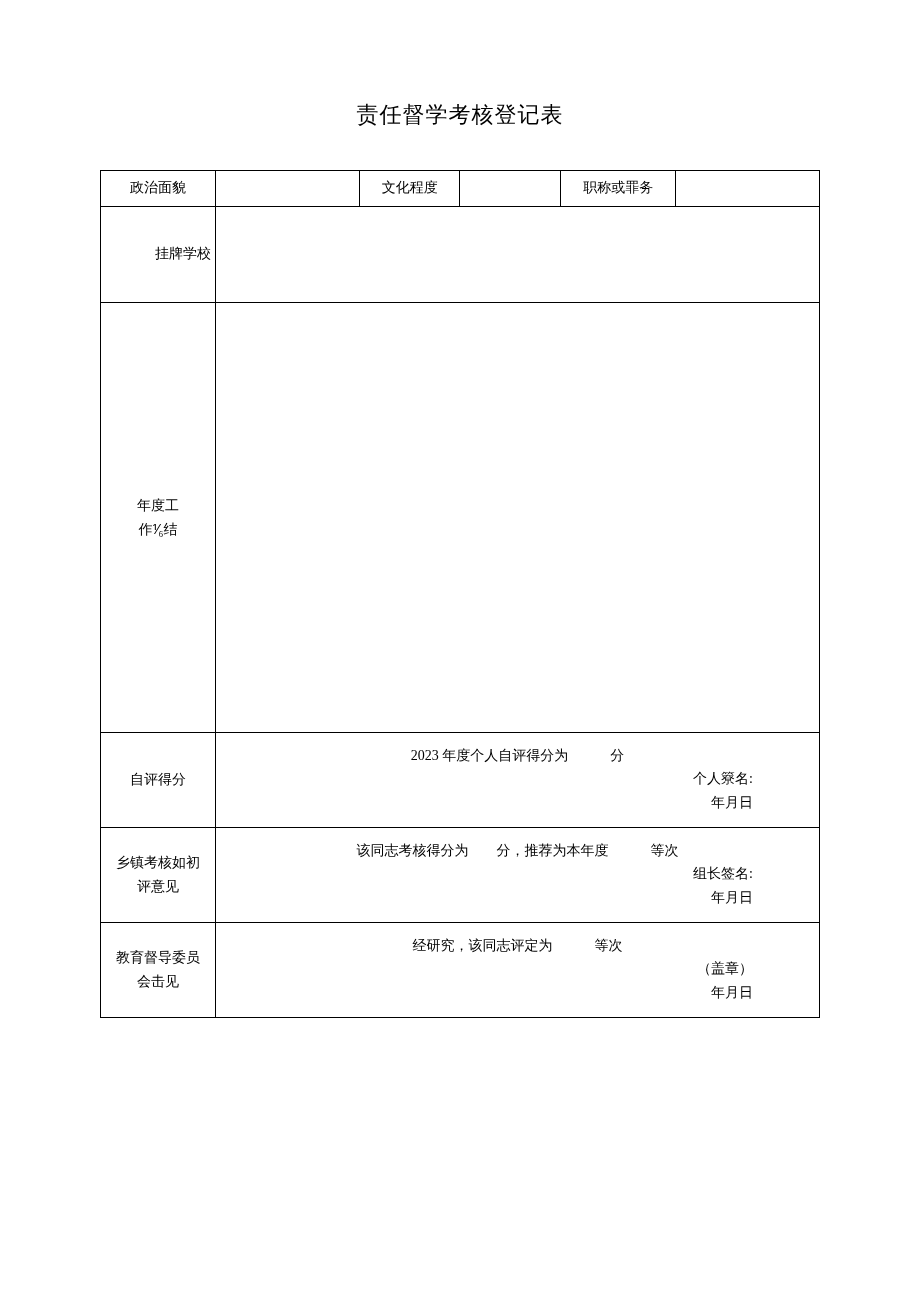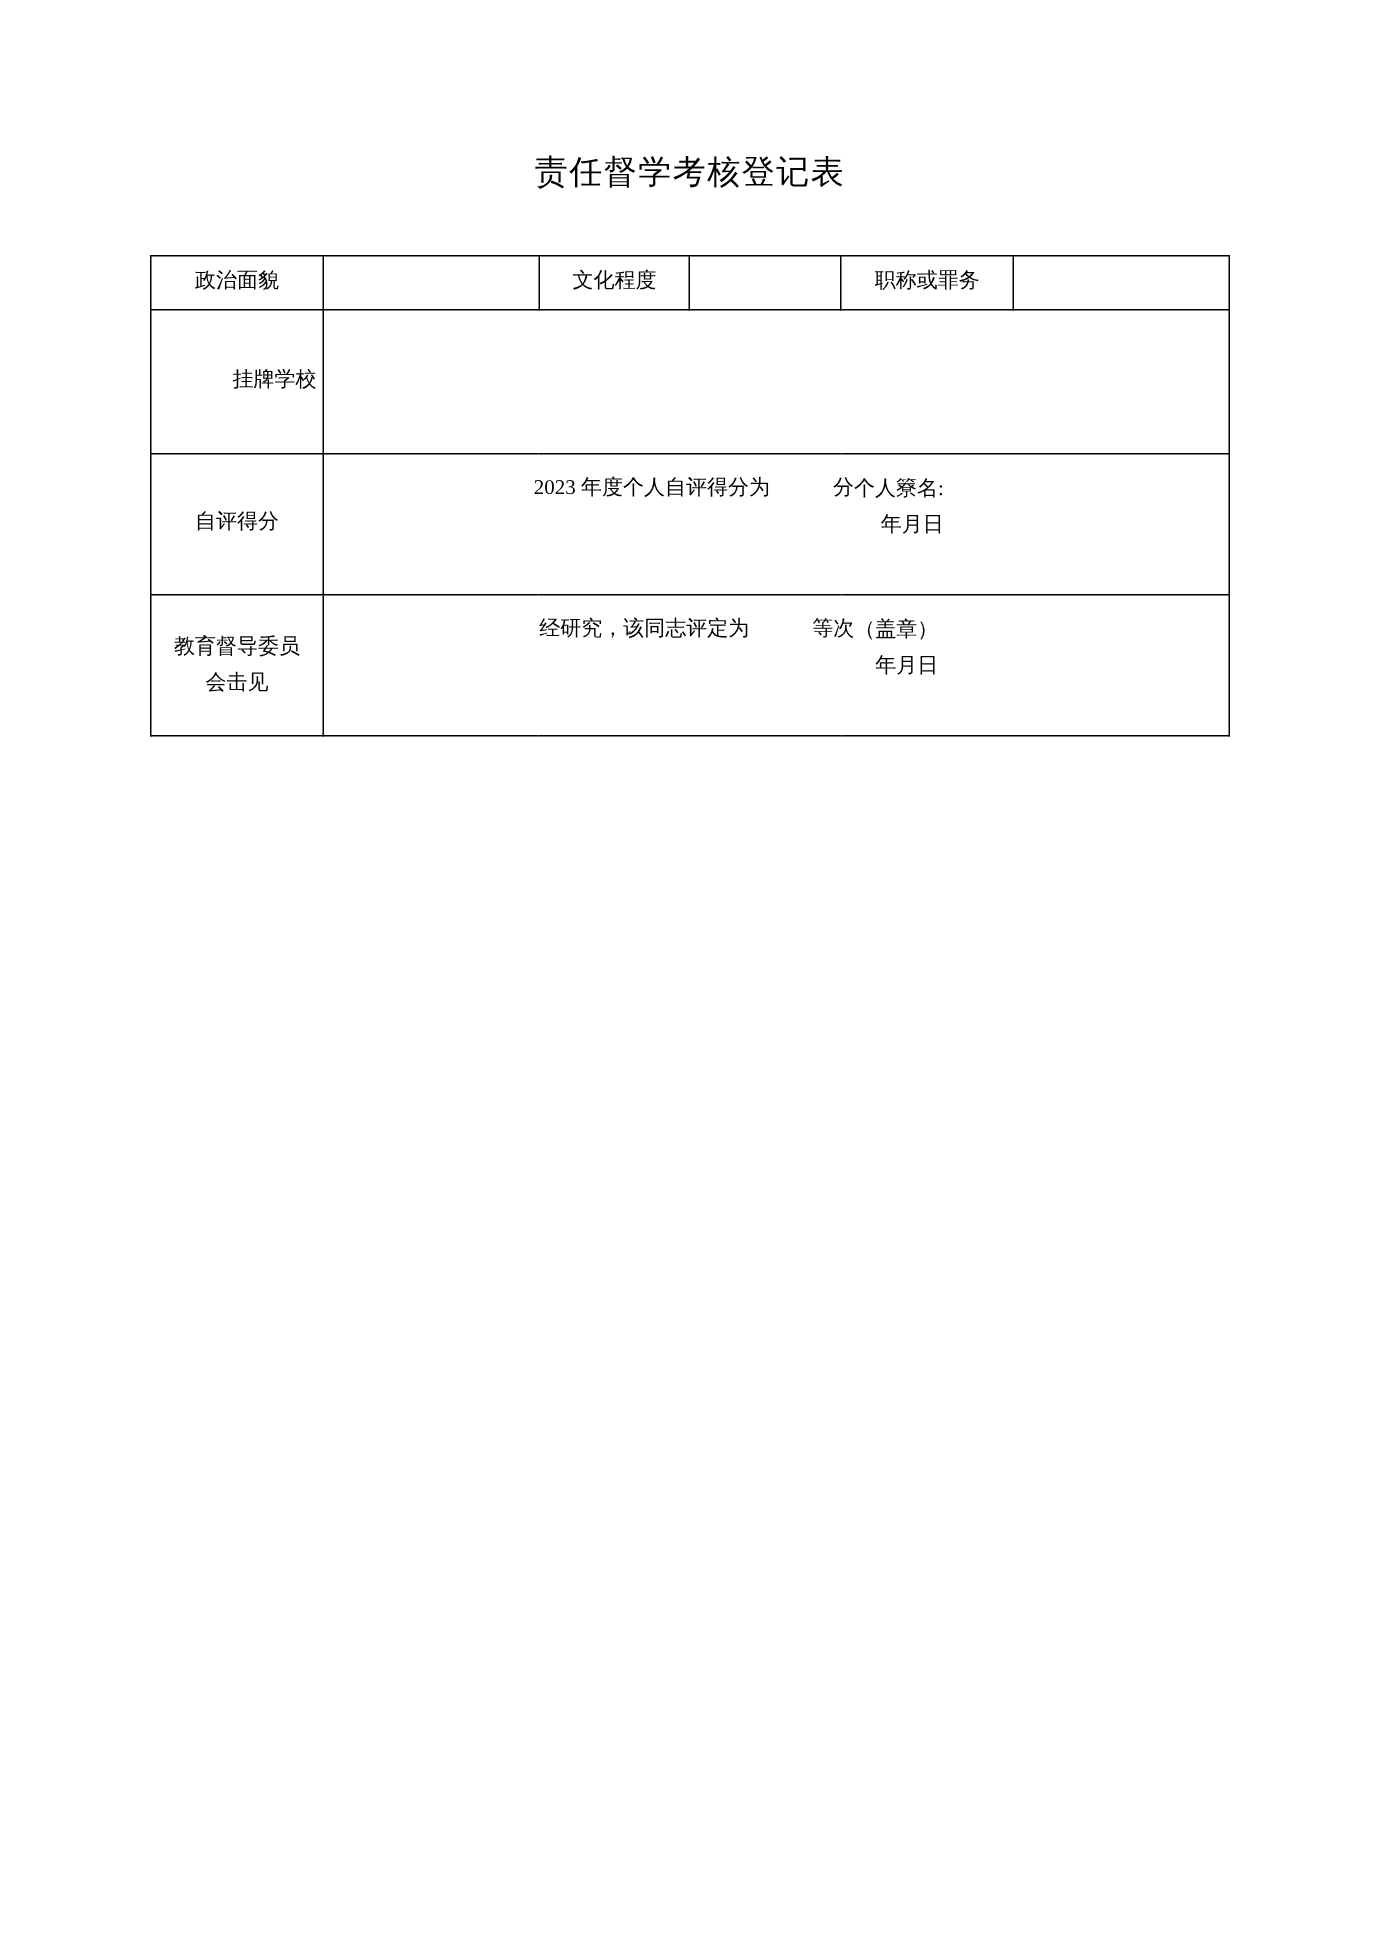--- a/index.html
+++ b/index.html
@@ -52,21 +52,21 @@
     .committee-row td {
       height: 94px;
     }
     .content-cell {
       text-align: center;
       position: relative;
       padding: 12px 16px;
     }
     .content-inner {
       display: flex;
-      flex-direction: row;
+      flex-direction: column;
       height: 100%;
       justify-content: center;
     }
     .line-top {
       text-align: center;
     }
     .sig-block {
       text-align: right;
       padding-right: 50px;
       line-height: 1.7;
@@ -100,34 +100,60 @@
     <td>职称或罪务</td>
     <td></td>
   </tr>
 
 
   <tr class="school-row">
     <td>挂牌学校</td>
     <td colspan="5"></td>
   </tr>
 
+  <tr class="summary-row">
+    <td>
+      <div class="multi-line">
+        <div>年度工</div>
+        <div>作⅟₆结</div>
+      </div>
+    </td>
+    <td colspan="5"></td>
+  </tr>
 
   <tr class="self-score-row">
     <td>自评得分</td>
     <td colspan="5" class="content-cell">
       <div class="content-inner">
         <div class="line-top">2023 年度个人自评得分为　　　分</div>
         <div class="sig-block">
           <div>个人簝名:</div>
           <div>年月日</div>
         </div>
       </div>
     </td>
   </tr>
 
+  <tr class="road-opinion-row">
+    <td>
+      <div class="multi-line">
+        <div>乡镇考核如初</div>
+        <div>评意见</div>
+      </div>
+    </td>
+    <td colspan="5" class="content-cell">
+      <div class="content-inner">
+        <div class="line-top">该同志考核得分为　　分，推荐为本年度　　　等次</div>
+        <div class="sig-block">
+          <div>组长签名:</div>
+          <div>年月日</div>
+        </div>
+      </div>
+    </td>
+  </tr>
 
   <tr class="committee-row">
     <td>
       <div class="multi-line">
         <div>教育督导委员</div>
         <div>会击见</div>
       </div>
     </td>
     <td colspan="5" class="content-cell">
       <div class="content-inner">

